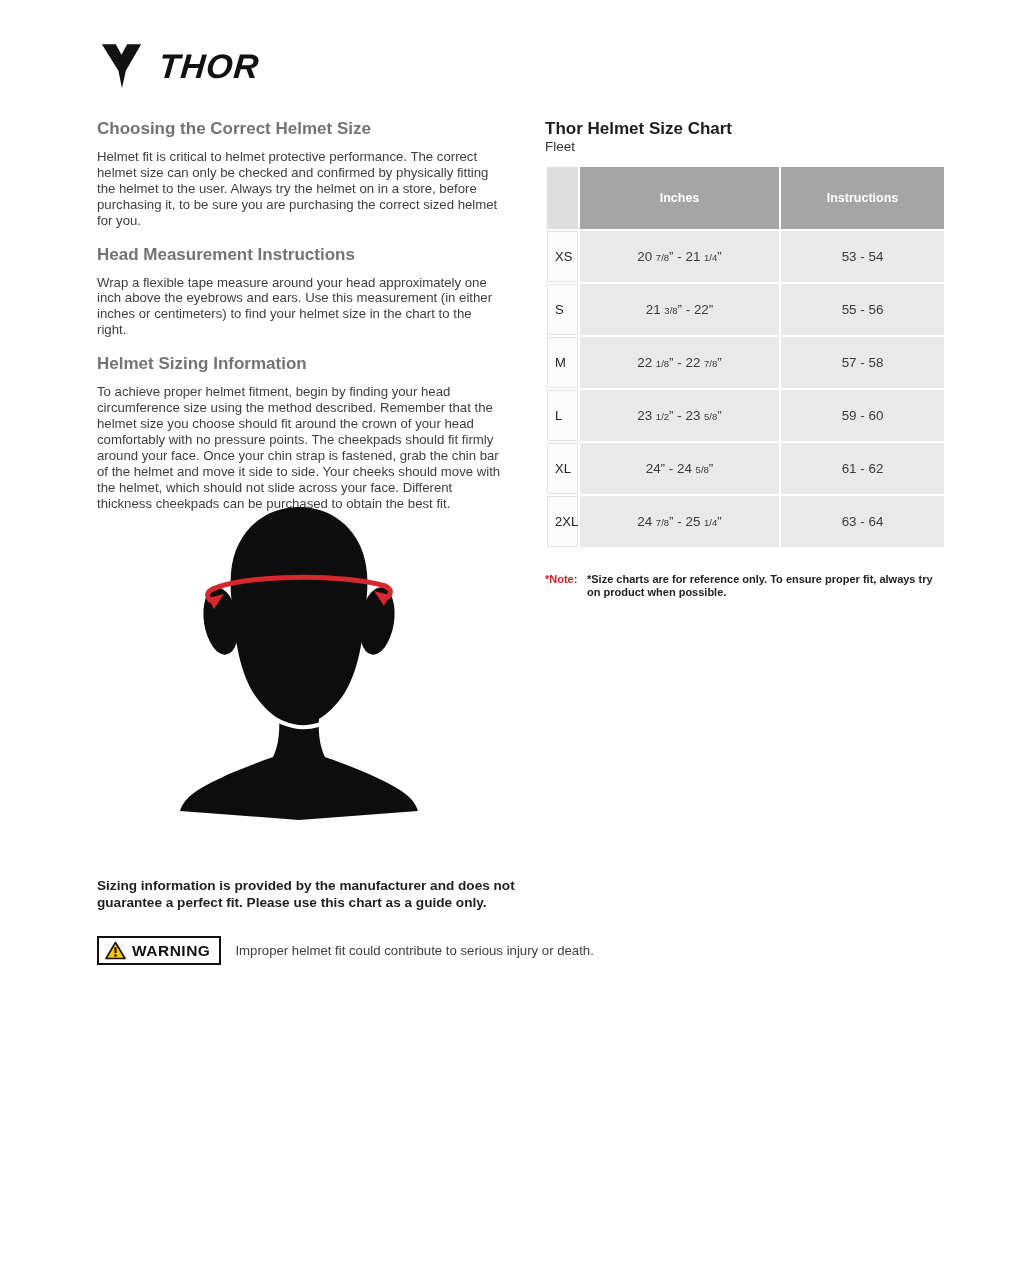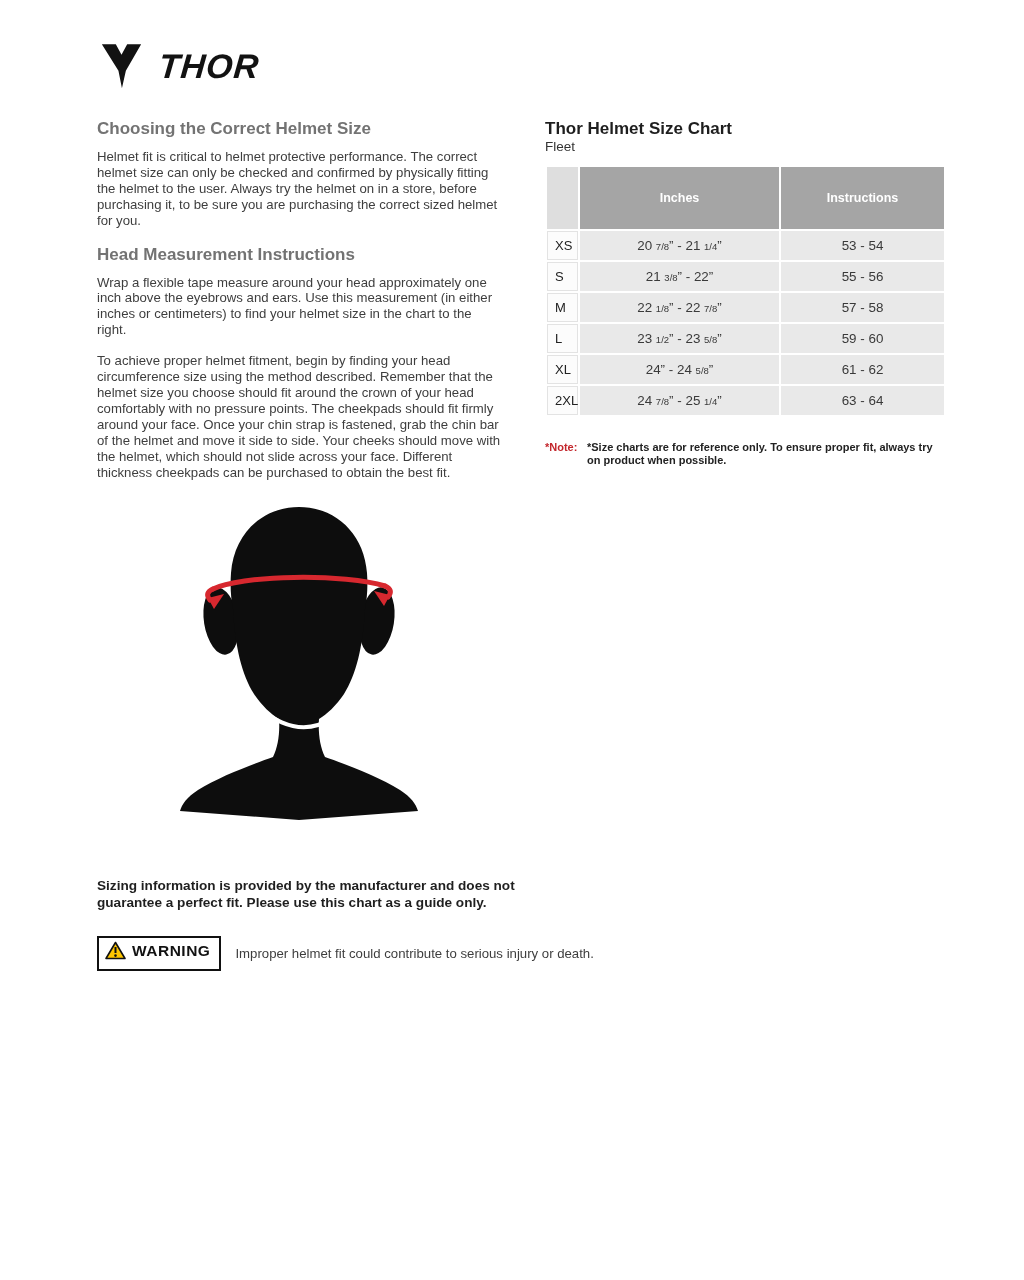--- a/index.html
+++ b/index.html
@@ -33,21 +33,21 @@
   table.size{border-collapse:separate;border-spacing:2px;width:401px;table-layout:fixed;}
   table.size col.c-size{width:31px;}
   table.size col.c-in{width:199px;}
   table.size th{
     background:#a5a5a5;color:#fff;font-weight:bold;font-size:12.5px;
     padding:24px 4px;text-align:center;
   }
   table.size th.spacer{background:#dedede;}
   table.size td{
     background:#e9e9e9;color:#3a3a3a;font-size:13.4px;
-    text-align:center;padding:6px 4px;
+    text-align:center;padding:17px 4px;
   }
   table.size td.size-label{
     background:#fcfcfc;color:#222;text-align:left;
     padding-left:7px;font-size:13px;border:1px solid #e3e3e3;
   }
   .fr{font-size:9.5px;}
 
   .note{display:flex;margin-top:24px;font-weight:bold;font-size:11px;line-height:13px;}
   .note-label{color:#c3262c;width:42px;flex:none;}
   .note-text{color:#222;width:360px;}
@@ -56,21 +56,21 @@
   .figure{position:absolute;left:168px;top:497px;width:262px;height:332px;}
 
   
   .disclaimer{
     position:absolute;left:97px;top:877px;width:455px;
     font-weight:bold;font-size:13.6px;line-height:17px;color:#1f1f1f;
   }
   .warning-row{position:absolute;left:97px;top:936px;display:flex;align-items:center;gap:14px;}
   .warning-box{
     display:flex;align-items:center;gap:6px;
-    border:2px solid #111;background:#fff;padding:3px 9px 9px 6px;
+    border:2px solid #111;background:#fff;padding:3px 9px 3px 6px;
   }
   .warning-box .wlabel{font-weight:bold;font-size:15.5px;letter-spacing:0.5px;color:#111;}
   .warning-text{font-size:13.2px;color:#3e3e3e;}
 </style>
 </head>
 <body>
 
 <div class="page">
 
   <div class="logo">
@@ -80,20 +80,21 @@
     <span class="wordmark">THOR</span>
   </div>
 
   <div class="left-col">
     <h2 class="sec">Choosing the Correct Helmet Size</h2>
     <p class="body">Helmet fit is critical to helmet protective performance. The correct helmet size can only be checked and confirmed by physically fitting the helmet to the user. Always try the helmet on in a store, before purchasing it, to be sure you are purchasing the correct sized helmet for you.</p>
 
     <h2 class="sec">Head Measurement Instructions</h2>
     <p class="body">Wrap a flexible tape measure around your head approximately one inch above the eyebrows and ears. Use this measurement (in either inches or centimeters) to find your helmet size in the chart to the right.</p>
 
+    <h2 class="sec">Helmet Sizing Information</h2>
     <p class="body">To achieve proper helmet fitment, begin by finding your head circumference size using the method described. Remember that the helmet size you choose should fit around the crown of your head comfortably with no pressure points. The cheekpads should fit firmly around your face. Once your chin strap is fastened, grab the chin bar of the helmet and move it side to side. Your cheeks should move with the helmet, which should not slide across your face. Different thickness cheekpads can be purchased to obtain the best fit.</p>
   </div>
 
   <div class="right-col">
     <h2 class="chart-title">Thor Helmet Size Chart</h2>
     <div class="chart-sub">Fleet</div>
 
     <table class="size">
       <colgroup>
           <col class="c-size">

